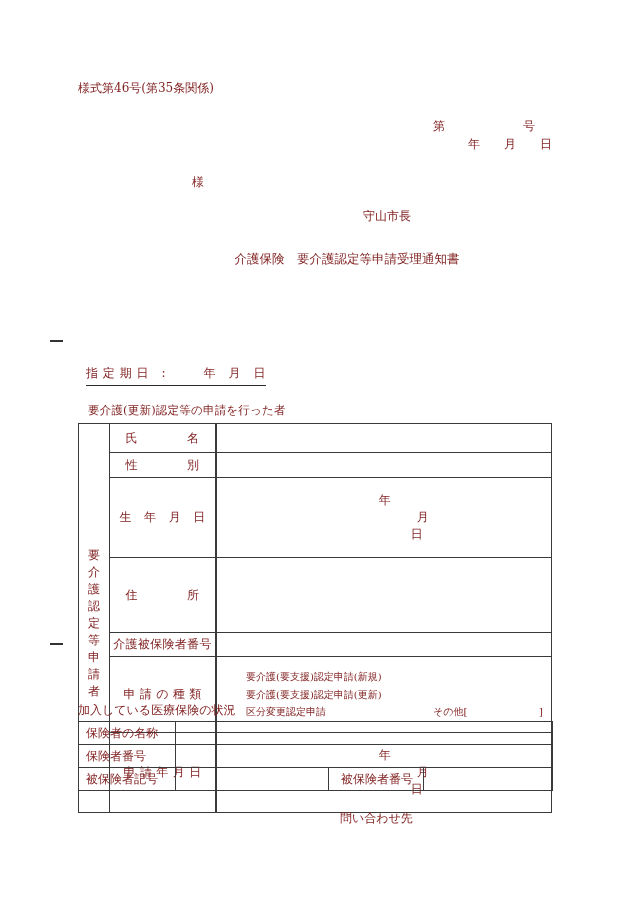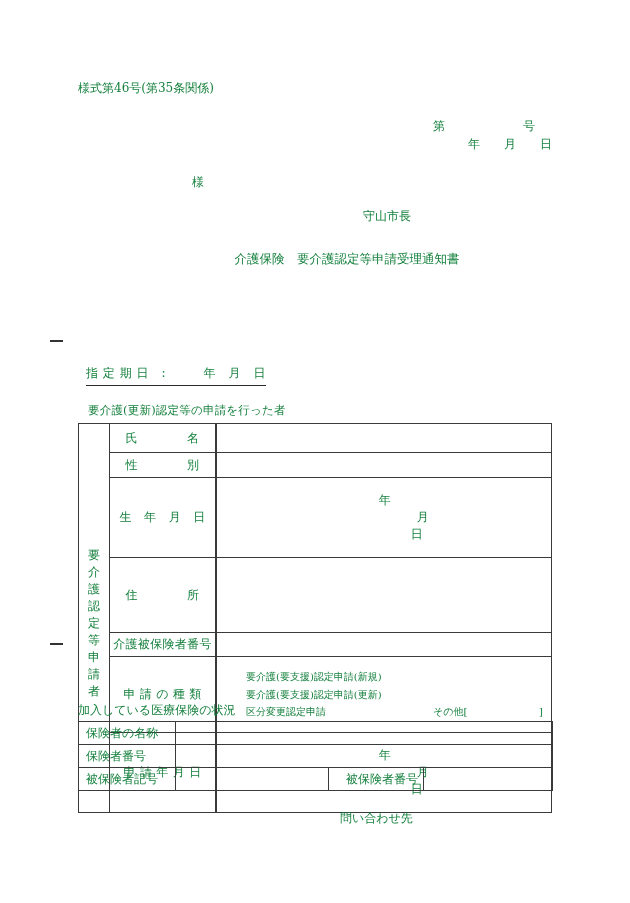--- a/index.html
+++ b/index.html
@@ -1,19 +1,19 @@
 <!DOCTYPE html>
 <html><head>
 <meta charset="utf-8">
 <style>
   html,body{margin:0;padding:0;background:#ffffff;}
   .page{
     position:relative;width:630px;height:903px;background:#fff;
     font-family:"DejaVu Serif","Liberation Serif",serif;
-    color:#15803d;overflow:hidden;
+    color:#7f1d1d;overflow:hidden;
   }
   .abs{position:absolute;}
   .f12{font-size:12px;line-height:14px;}
   .body-text{font-size:11.5px;line-height:15.4px;letter-spacing:0.2px;}
 
   
   .bind-mark{position:absolute;left:50px;width:13px;height:1.5px;background:#333;}
 
   
   .docno{display:flex;justify-content:space-between;width:102px;}
@@ -176,21 +176,21 @@
         <td>保険者の名称</td>
         <td colspan="3" class="nopad"></td>
       </tr>
       <tr style="height:23px;">
         <td>保険者番号</td>
         <td colspan="3" class="nopad"></td>
       </tr>
       <tr style="height:23px;">
         <td>被保険者記号</td>
         <td class="nopad"></td>
-        <td style="padding-left:12px;text-align:center;">被保険者番号</td>
+        <td style="padding-left:12px;">被保険者番号</td>
         <td class="nopad"></td>
       </tr>
     </tbody>
       </table>
   </div>
 
   <div class="abs f12" style="left:340px;top:811px;">問い合わせ先</div>
 
 </div>
 

